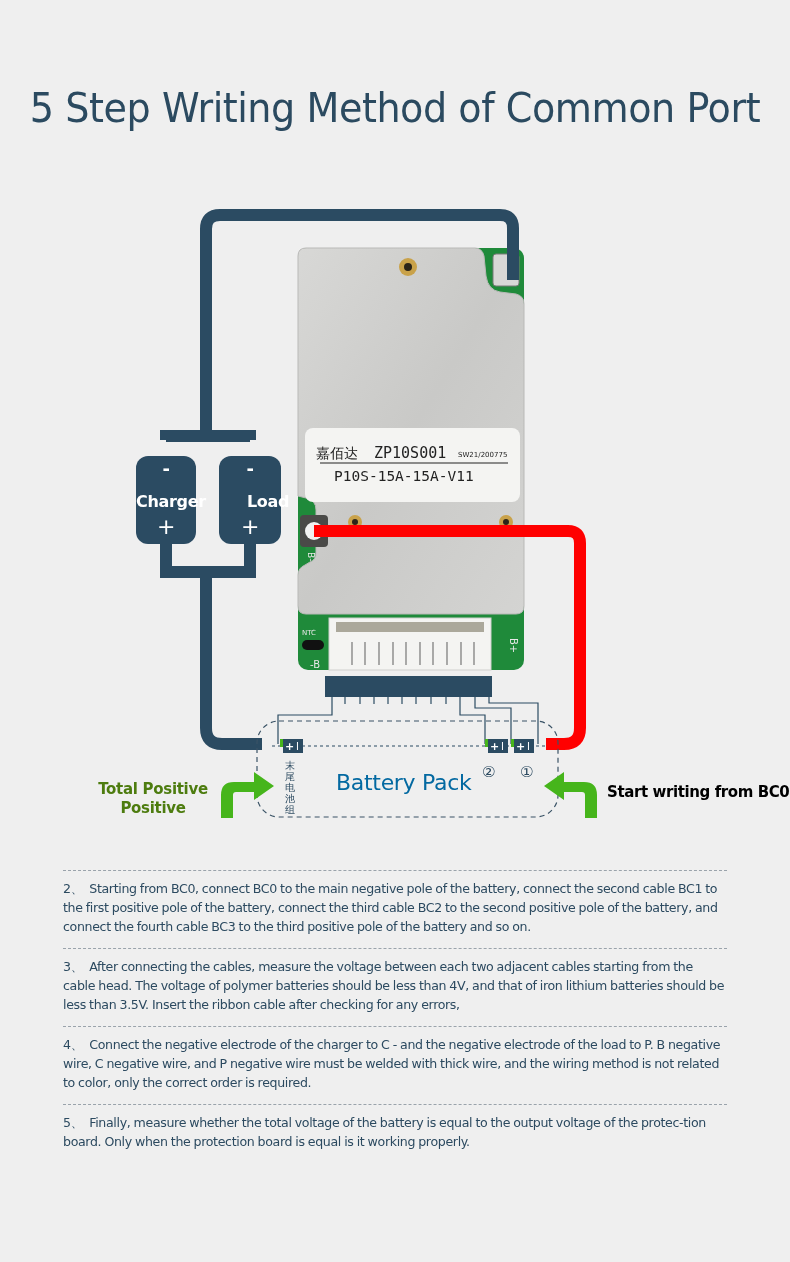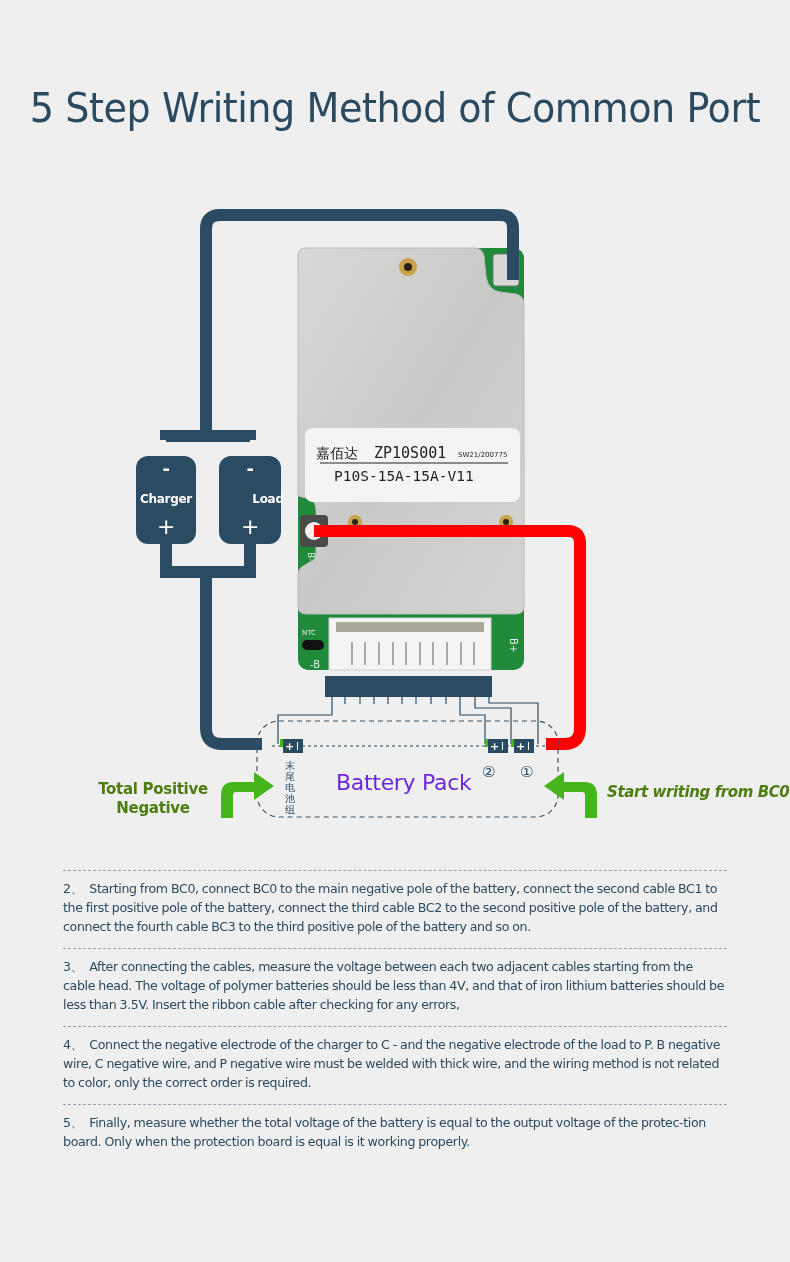--- a/index.html
+++ b/index.html
@@ -1,24 +1,24 @@
 <!DOCTYPE html>
 <html><head>
 <meta charset="utf-8">
 <style>
   html, body { margin: 0; padding: 0; }
   body { width: 790px; height: 1262px; background: #efefef; position: relative; overflow: hidden; font-family: "DejaVu Sans", "Liberation Sans", sans-serif; color: #2c4a60; }
   .title { position: absolute; left: 0; top: 84px; width: 790px; text-align: center; font-size: 41px; color: #2b4a60; letter-spacing: -0.5px; font-family: "DejaVu Sans", sans-serif; transform: scaleX(0.93); transform-origin: center; }
   svg.diagram { position: absolute; left: 0; top: 0; }
   .label { position: absolute; font-family: "DejaVu Sans", sans-serif; }
-  .device-label { color: #fff; font-size: 12px; font-weight: bold; text-align: center; width: 60px; letter-spacing: -0.3px; }
+  .device-label { color: #fff; font-size: 16px; font-weight: bold; text-align: center; width: 60px; letter-spacing: -0.3px; }
   .pos-label { left: 88px; top: 780px; width: 130px; text-align: center; font-size: 15px; font-weight: bold; color: #4d7c0f; line-height: 19px; letter-spacing: -0.3px; }
   .neg-label { left: 607px; top: 782px; font-size: 15px; font-weight: bold; color: #2c4a60; line-height: 20px; letter-spacing: -0.4px; }
-  .neg-sub { color: #4d7c0f; font-style: italic; }
-  .pack-label { left: 336px; top: 770px; font-size: 22px; color: #6d28d9; letter-spacing: -0.3px; }
+  .neg-sub { color: #000000; }
+  .pack-label { left: 336px; top: 770px; font-size: 22px; color: #0369a1; letter-spacing: -0.3px; }
   .circ { font-size: 15px; color: #2c4a60; }
   .vert-cn { left: 285px; top: 760px; width: 12px; font-size: 10px; line-height: 11px; color: #2c4a60; text-align: left; }
   .steps { position: absolute; left: 63px; top: 858px; width: 664px; }
   .step { font-size: 12.6px; line-height: 19px; color: #2c4a60; padding: 0; letter-spacing: -0.35px; word-spacing: -0.5px; }
   .divider { border-top: 1px dashed #9aa3ab; margin: 12px 0 8px 0; }
   .chip-text { font-family: "DejaVu Sans Mono", monospace; }
 </style>
 </head>
 <body>
 
@@ -138,21 +138,21 @@
 <div class="label device-label" style="left:220px; top:492px;margin-left:18px;">Load</div>
 <div class="label device-label" style="left:220px; top:514px; font-size:22px; font-weight:normal;">+</div>
 
 <div class="label pack-label">Battery Pack</div>
 <div class="label vert-cn">末尾电池组</div>
 <div class="label circ" style="left:482px; top:763px;">②</div>
 <div class="label circ" style="left:520px; top:763px;">①</div>
 
 <div class="label pos-label">
   <div>Total Positive</div>
-  <div>Negative</div>
+  <div>Positive</div>
 </div>
 <div class="label neg-label">
   <div class="neg-sub">Start writing from BC0</div>
 </div>
 
 <div class="steps">
   <div class="divider"></div>
   <div class="step"><span>2、</span>&nbsp;&nbsp;<span>Starting from BC0, connect BC0 to the main negative pole of the battery, connect the second cable BC1 to the first positive pole of the battery, connect the third cable BC2 to the second positive pole of the battery, and connect the fourth cable BC3 to the third positive pole of the battery and so on.</span></div>
   <div class="divider"></div>
   <div class="step"><span>3、</span>&nbsp;&nbsp;<span>After connecting the cables, measure the voltage between each two adjacent cables starting from the cable head. The voltage of polymer batteries should be less than 4V, and that of iron lithium batteries should be less than 3.5V. Insert the ribbon cable after checking for any errors,</span></div>

